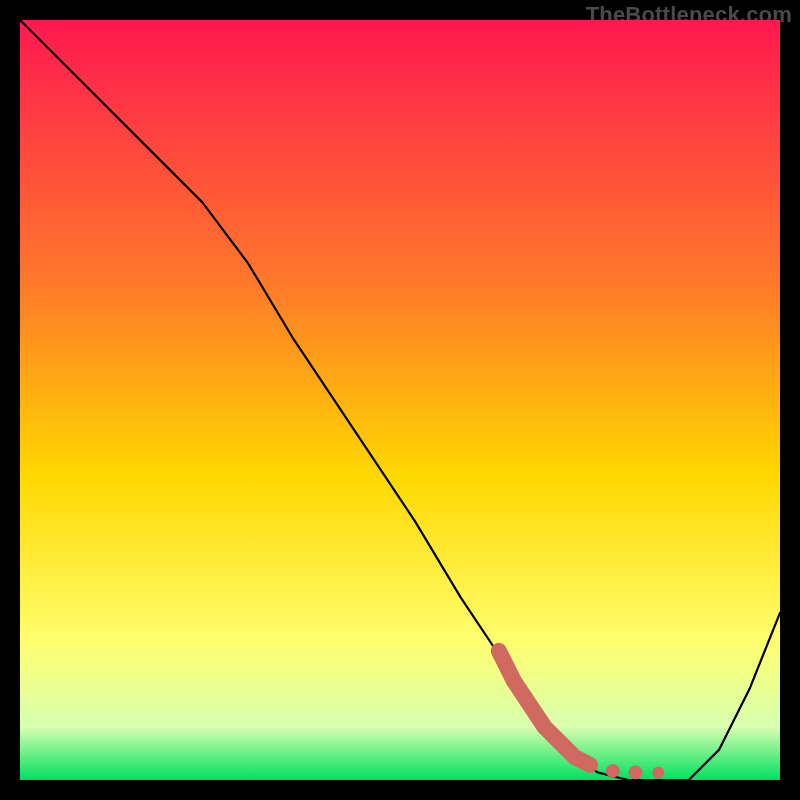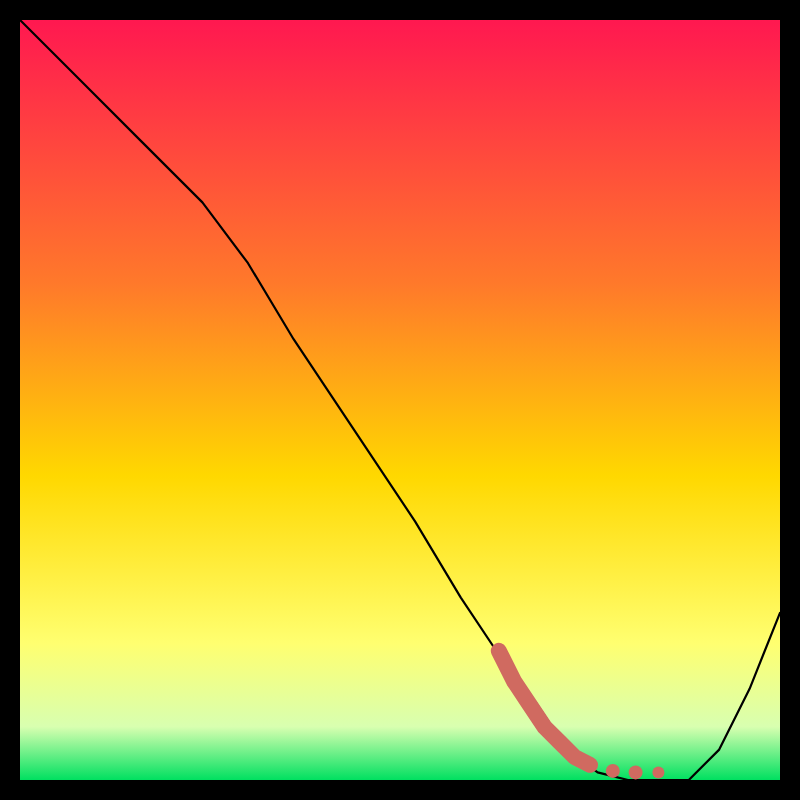--- a/index.html
+++ b/index.html
@@ -35,20 +35,21 @@
     letter-spacing: 0.2px;
     user-select: none;
   }
   svg { display: block; }
 </style>
 </head>
 <body>
 
 <div class="frame">
 
+  <div class="watermark">TheBottleneck.com</div>
 
   <div class="plot">
     <svg id="chart-svg" width="760" height="760" viewBox="0 0 760 760">
       <defs>
         <linearGradient id="bg-grad" x1="0" y1="0" x2="0" y2="1">
           <stop id="g0" offset="0%" stop-color="#ff1850"></stop>
           <stop id="g1" offset="35%" stop-color="#ff7a2a"></stop>
           <stop id="g2" offset="60%" stop-color="#ffd800"></stop>
           <stop id="g3" offset="82%" stop-color="#ffff70"></stop>
           <stop id="g4" offset="93%" stop-color="#d8ffb0"></stop>

